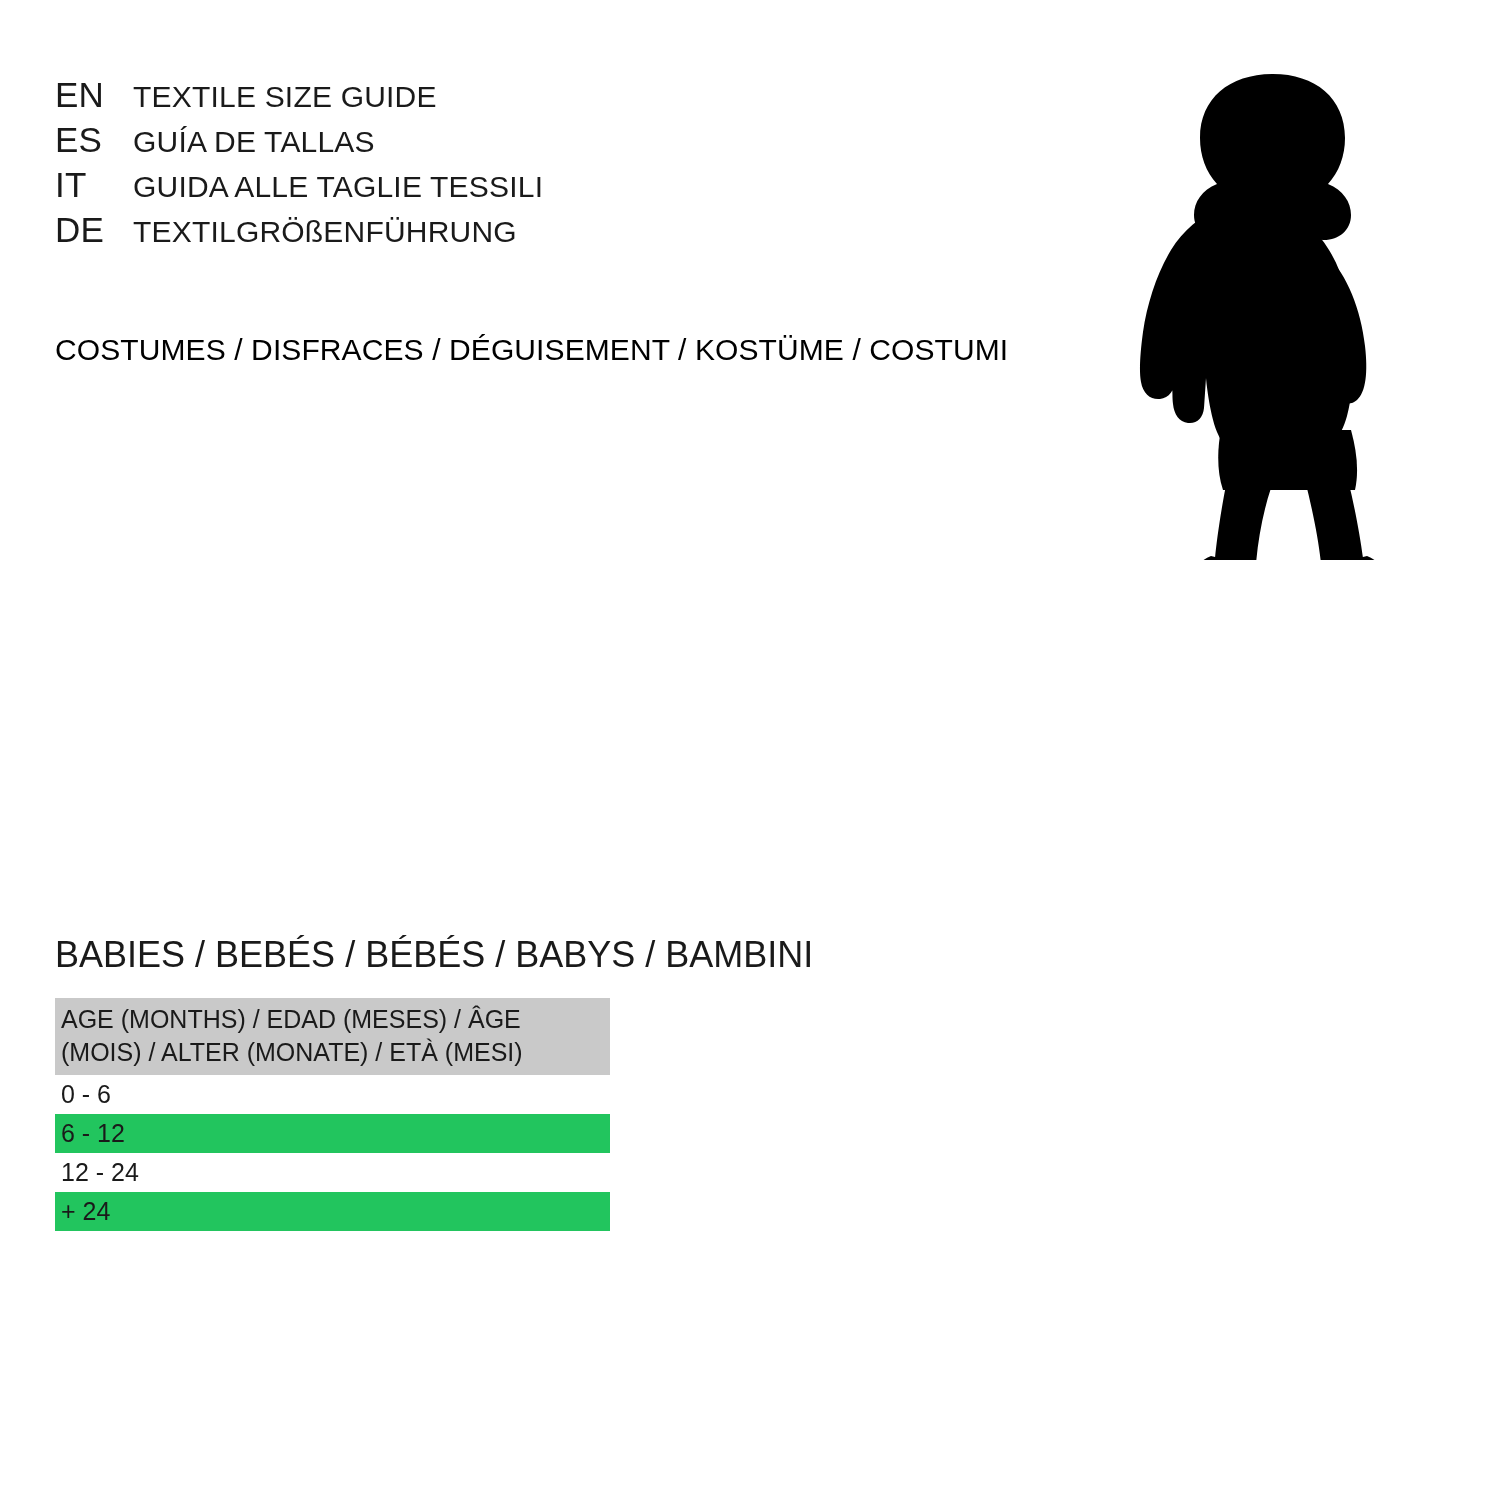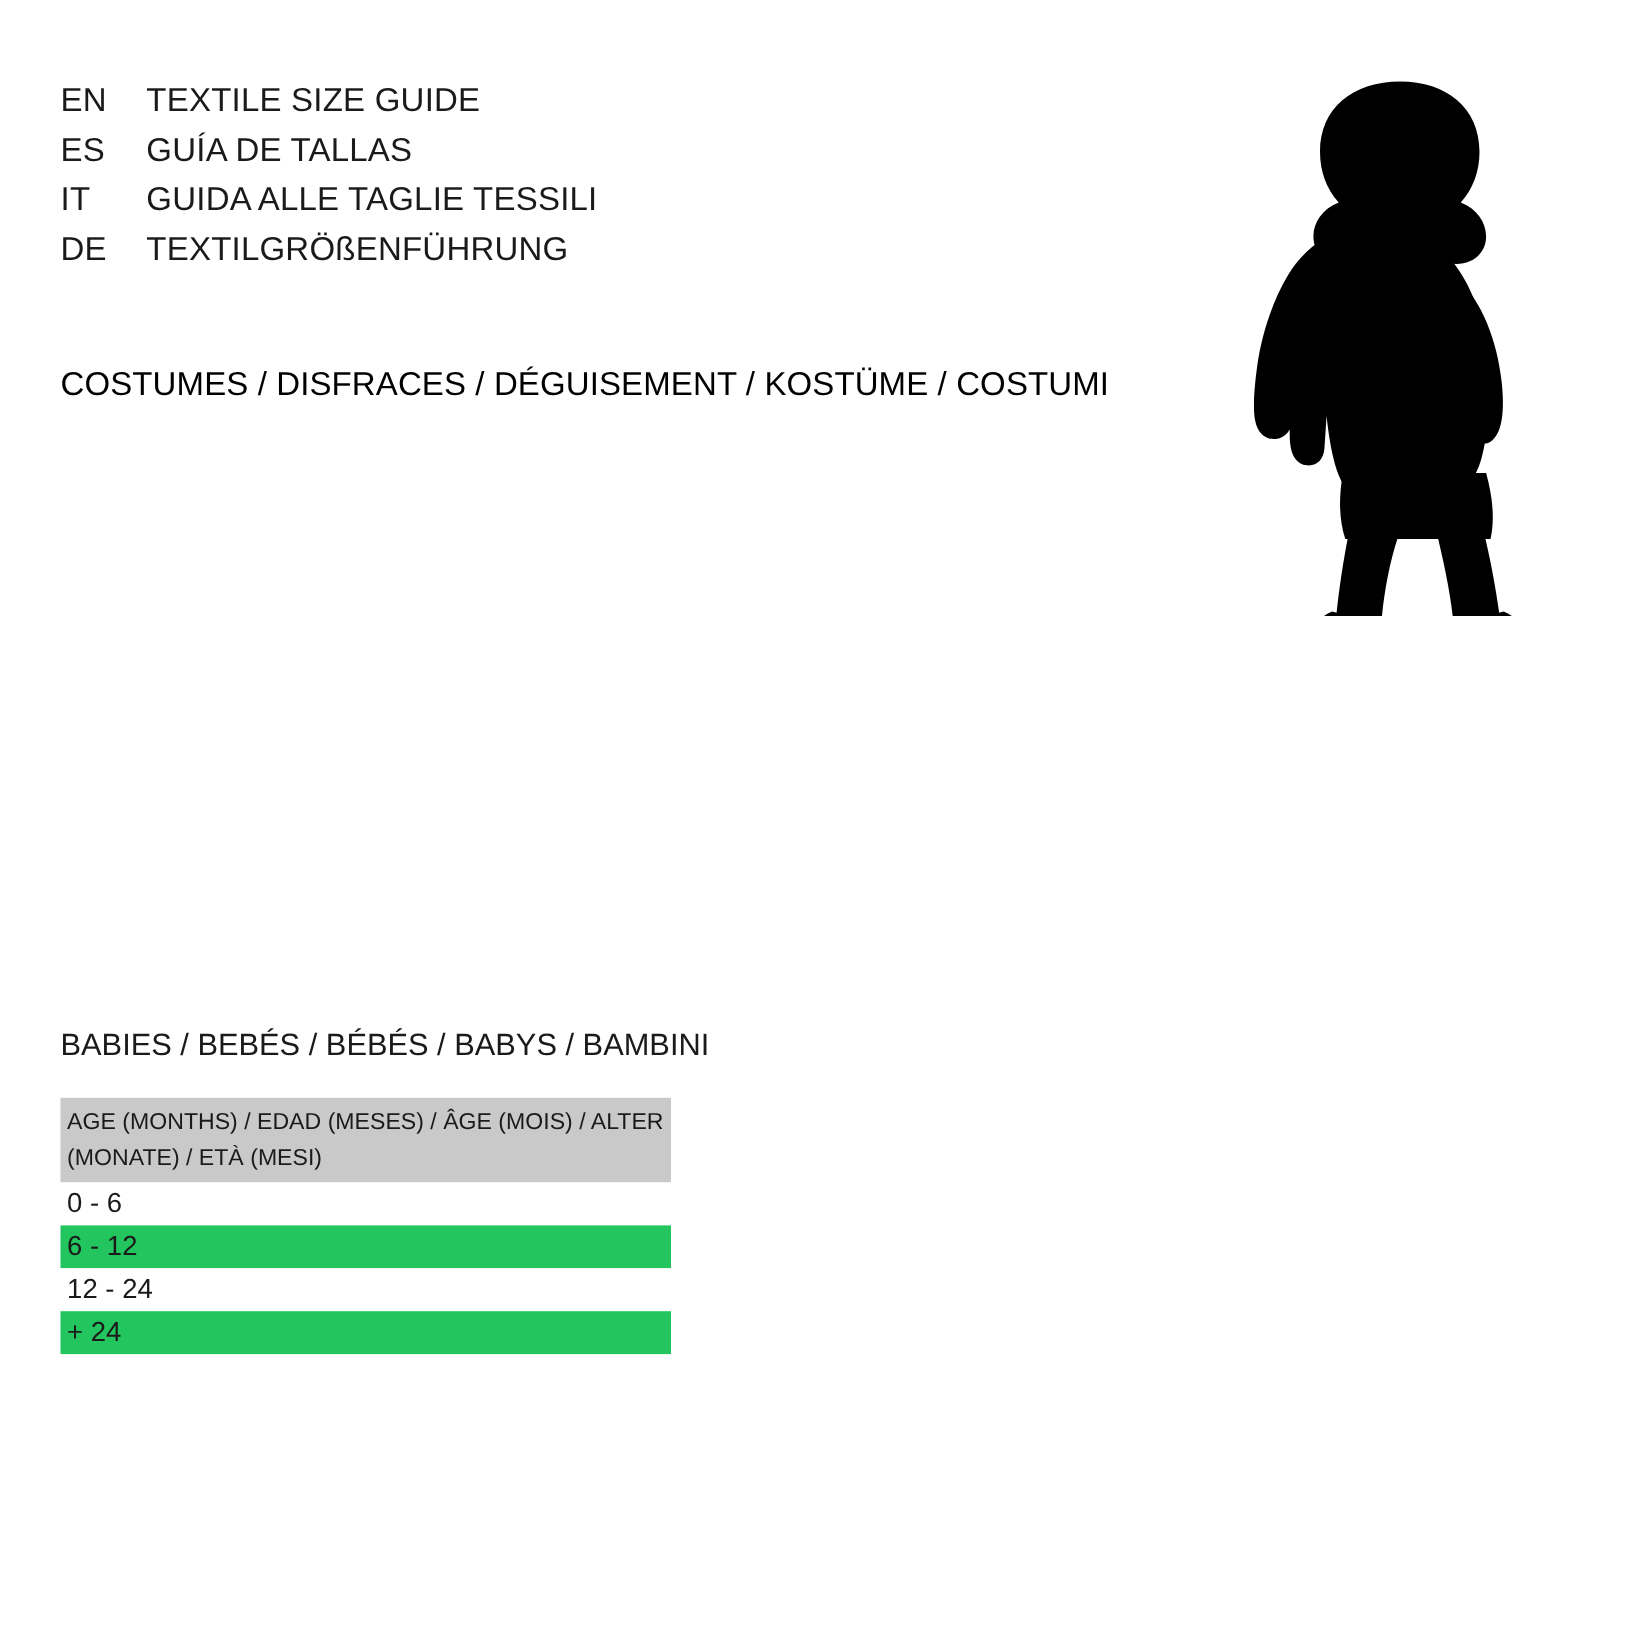--- a/index.html
+++ b/index.html
@@ -27,21 +27,21 @@
     display: flex;
     align-items: baseline;
     height: 45px;
     font-size: 30px;
     letter-spacing: 0.2px;
     color: #1a1a1a;
   }
   .lang-code {
     width: 78px;
     flex: 0 0 78px;
-    font-size: 30px;
+    font-size: 35px;
   }
   .lang-text {
     font-size: 30px;
     white-space: nowrap;
   }
 
   .costumes-line {
     position: absolute;
     left: 55px;
     top: 333px;
@@ -59,37 +59,37 @@
     top: 60px;
     width: 340px;
     height: 500px;
   }
 
   
   .table-title {
     position: absolute;
     left: 55px;
     top: 934px;
-    font-size: 28px;
+    font-size: 36px;
     color: #1a1a1a;
     white-space: nowrap;
   }
   .size-table {
     position: absolute;
     left: 55px;
     top: 998px;
     width: 555px;
     border-collapse: collapse;
     table-layout: fixed;
   }
   .size-table th {
     background: #c9c9c9;
     text-align: left;
     font-weight: normal;
-    font-size: 21px;
+    font-size: 25px;
     line-height: 33px;
     padding: 5px 6px 6px 6px;
     color: #1a1a1a;
   }
   .size-table td {
     text-align: left;
     font-size: 25px;
     line-height: 31px;
     padding: 4px 6px 4px 6px;
     color: #1a1a1a;

